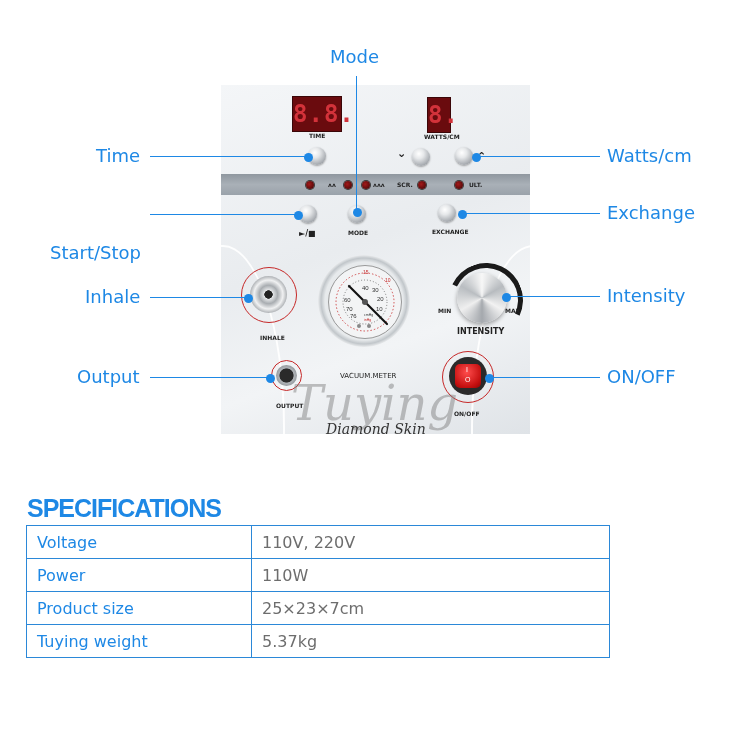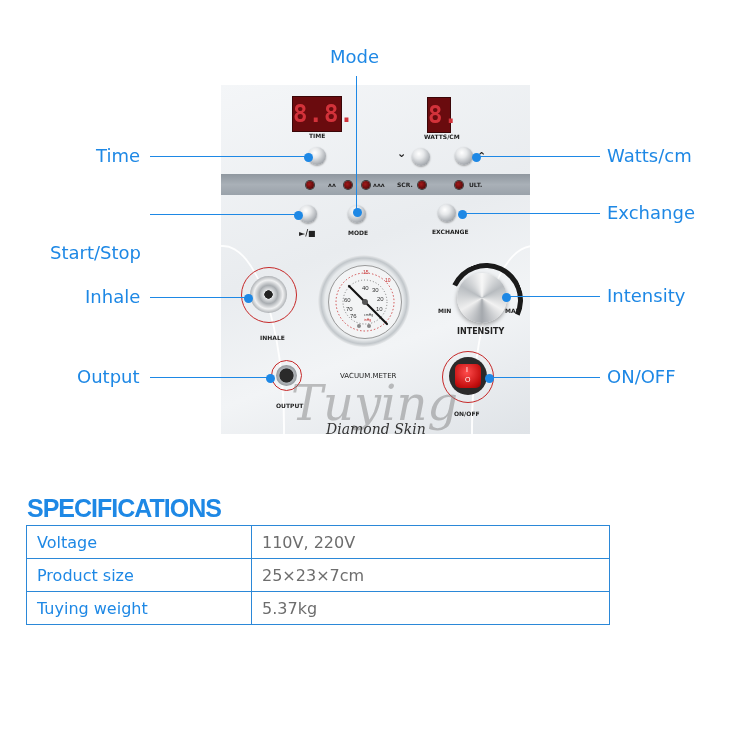--- a/index.html
+++ b/index.html
@@ -163,20 +163,24 @@
 <div class="callout" style="left:607px;top:367px;">ON/OFF</div>
 
 <div class="spec-title">SPECIFICATIONS</div>
 <table class="specs">
   <tbody>
       <tr>
     <td class="k">Voltage</td>
     <td class="v">110V, 220V</td>
   </tr>
   <tr>
+    <td class="k">Power</td>
+    <td class="v">110W</td>
+  </tr>
+  <tr>
     <td class="k">Product size</td>
     <td class="v">25×23×7cm</td>
   </tr>
   <tr>
     <td class="k">Tuying weight</td>
     <td class="v">5.37kg</td>
   </tr>
 </tbody>
   </table>
 

